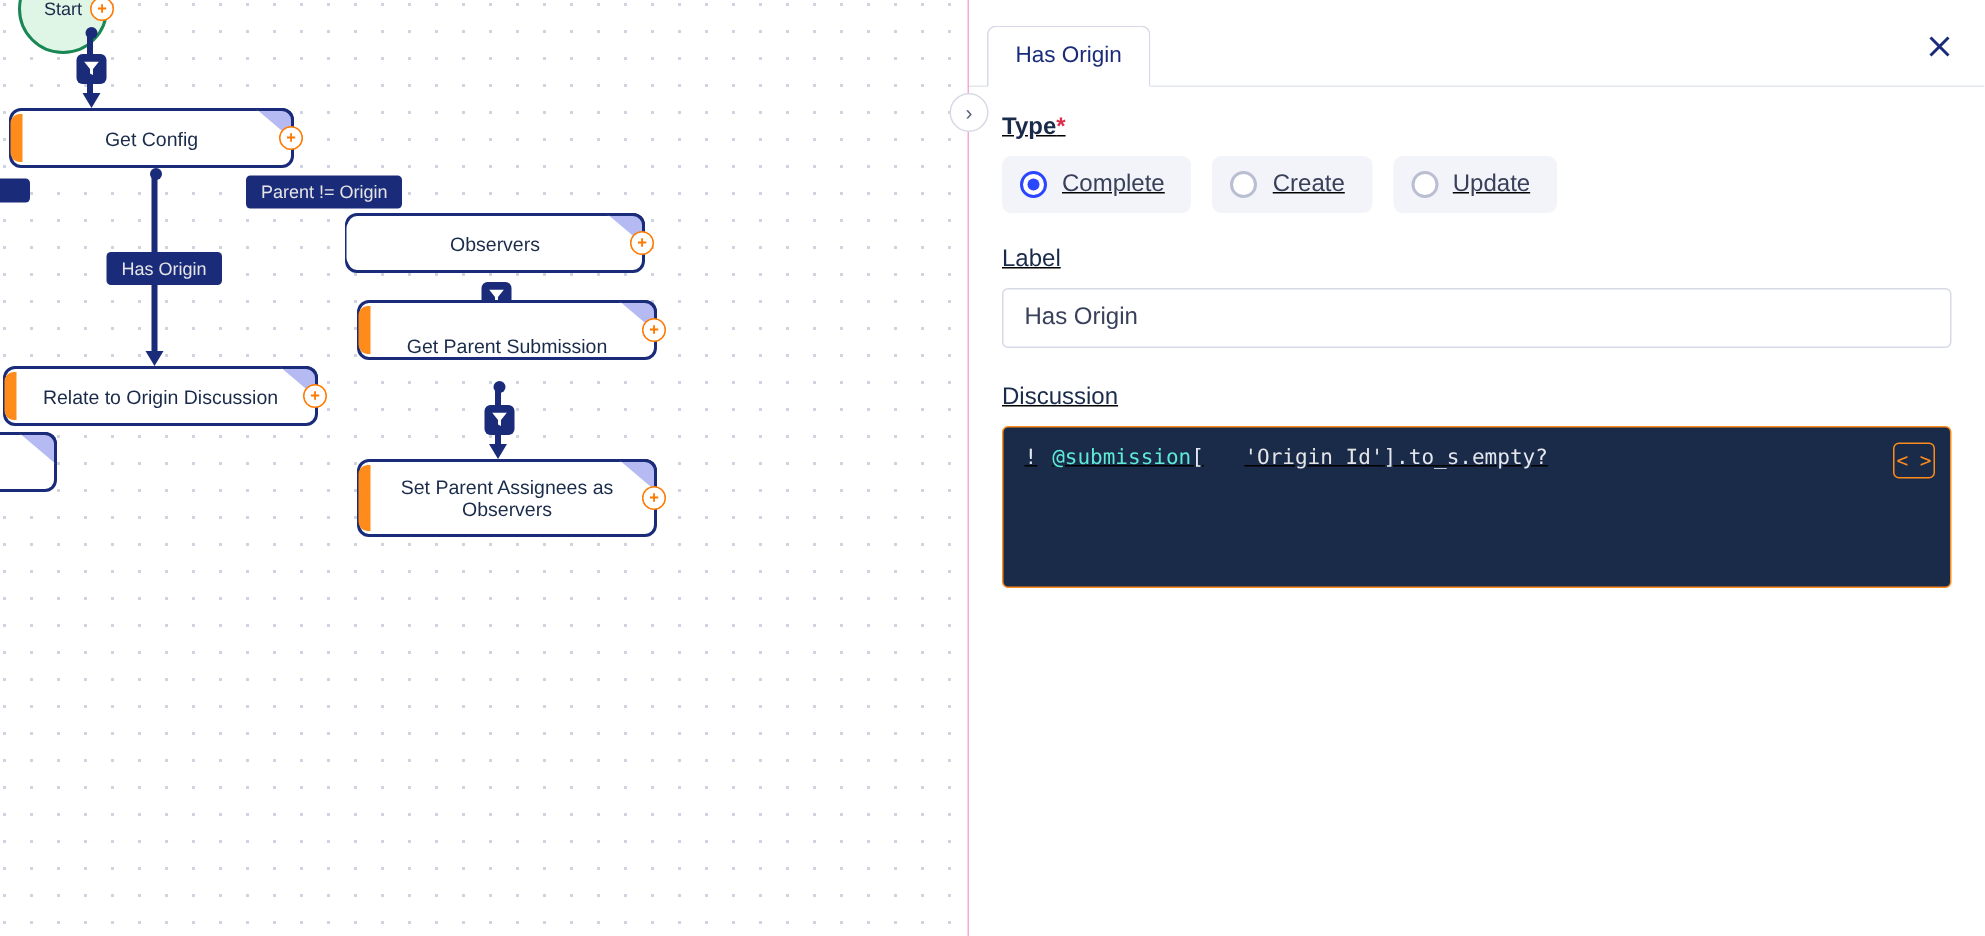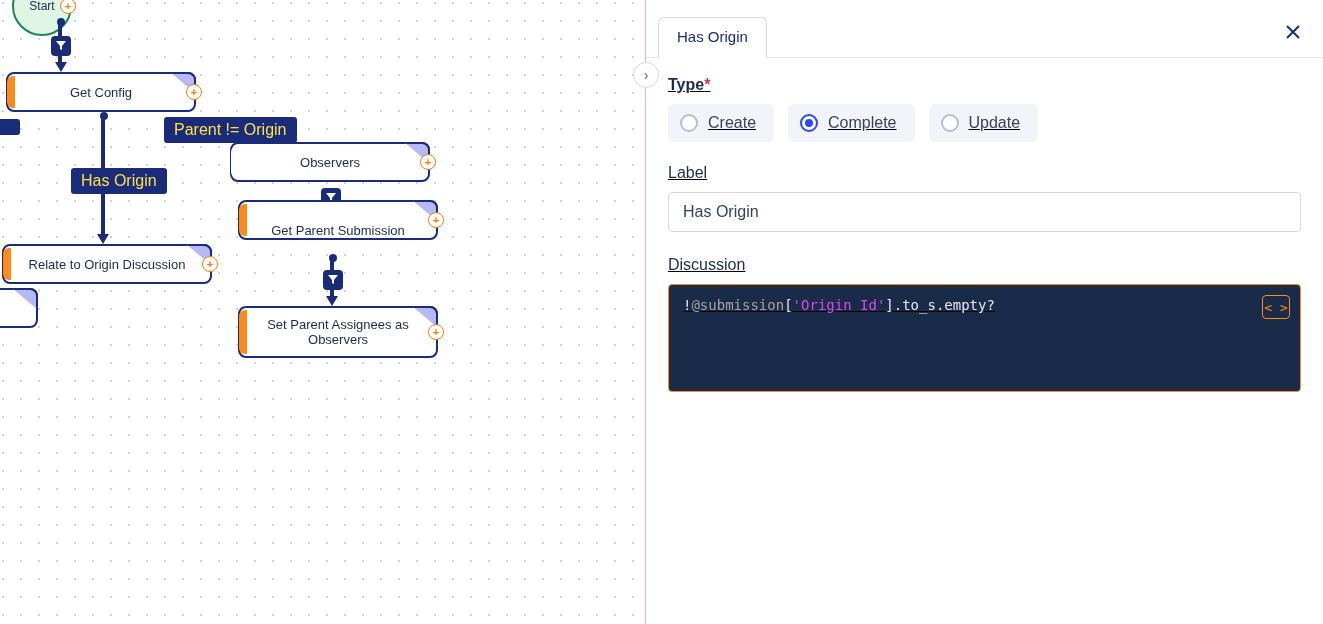--- a/index.html
+++ b/index.html
@@ -21,21 +21,21 @@
     display:flex; align-items:center; justify-content:center; color:#ff7a00; font-size:11px; line-height:1; font-weight:700;}
   
   .node { position:absolute; width:200px; height:40px; background:#fff; border:2px solid #1a2b7a; border-radius:8px;
     display:flex; align-items:center; justify-content:center; font-size:13px; color:#1a2b4a; padding:0 18px; text-align:center;}
   .node.tall { height:52px; }
   .node .left-bar { position:absolute; left:-1px; top:2px; bottom:2px; width:8px; background:#ff8c1a; border-radius:6px 0 0 6px; }
   .node .corner { position:absolute; right:-2px; top:-2px; width:26px; height:22px; background:#b5bbf2;
     border-top-right-radius:8px; clip-path: polygon(0 0, 100% 0, 100% 100%); border-top:2px solid #1a2b7a; border-right:2px solid #1a2b7a;}
   .node .plus { position:absolute; right:-8px; top:50%; transform:translateY(-50%); }
   
-  .pill { position:absolute; background:#1a2b7a; color:#fde047; font-size:16px; padding:4px 10px; border-radius:3px; white-space:nowrap;}
+  .pill { position:absolute; background:#1a2b7a; color:#e5e5e5; font-size:12px; padding:4px 10px; border-radius:3px; white-space:nowrap;}
   
   .filter { position:absolute; width:20px; height:20px; background:#1a2b7a; border-radius:4px; display:flex; align-items:center; justify-content:center; }
   .filter svg { width:10px; height:10px; fill:#fff; }
   
   .arrow { position:absolute; background:#1a2b7a; }
   .arrow-head { position:absolute; width:0; height:0; border-left:6px solid transparent; border-right:6px solid transparent; border-top:10px solid #1a2b7a; }
   .circle-dot { position:absolute; width:8px; height:8px; border-radius:50%; background:#1a2b7a; }
   
   .panel { flex:1; height:100%; background:#fff; position:relative; }
   .tab-bar { border-bottom:1px solid #e5e7ef; padding-left:12px; display:flex; align-items:flex-end; height:58px; position:relative;}
@@ -47,22 +47,22 @@
   .req { color:#d9304c; }
   .radio-row { display:flex; gap:14px; margin-bottom:22px; }
   .radio-opt { background:#f3f4f9; border-radius:6px; padding:10px 18px 10px 12px; display:flex; align-items:center; gap:10px;
     font-size:16px; color:#39405a; cursor:pointer;}
   .radio-circle { width:18px; height:18px; border-radius:50%; border:2px solid #b9bed2; background:#fff; display:flex; align-items:center; justify-content:center;}
   .radio-opt.selected .radio-circle { border-color:#2b46ff; }
   .radio-opt.selected .radio-circle::after { content:""; width:8px; height:8px; border-radius:50%; background:#2b46ff; }
   .text-input { width:100%; border:1px solid #d7dae6; border-radius:4px; padding:10px 14px; font-size:16px; color:#39405a; }
   .code-box { margin-top:8px; background:#1a2b4a; border:1px solid #ff8c1a; border-radius:4px; padding:12px 46px 12px 14px;
     min-height:108px; position:relative; font-family: ui-monospace, Menlo, Consolas, monospace; font-size:14px; color:#e5e7ef; }
-  .code-box .kw1 { color:#a3a3a3; }
-  .code-box .str { color:#d946ef; }
+  .code-box .kw1 { color:#5eead4;margin-left:10px; }
+  .code-box .str { color:#e5e5e5;margin-left:27px; }
   .code-toggle { position:absolute; right:10px; top:10px; width:28px; height:24px; border:1px solid #ff8c1a; border-radius:4px;
     display:flex; align-items:center; justify-content:center; color:#ff8c1a; font-size:13px; }
   
   .collapse-handle { position:absolute; left:-13px; top:62px; width:26px; height:26px; border:1px solid #d7dae6; border-radius:50%;
     background:#fff; display:flex; align-items:center; justify-content:center; color:#5a607a; font-size:14px; z-index:5;}
 </style>
 </head>
 <body>
 
 <div class="app">
@@ -160,27 +160,27 @@
         <svg width="16" height="16" viewBox="0 0 16 16" stroke="#1a2b7a" stroke-width="2" fill="none">
             <path d="M2 2l12 12M14 2L2 14"></path>
           </svg>
       </div>
     </div>
     <div class="panel-body">
       <div class="field-label">
         <span>Type</span><span class="req">*</span>
       </div>
       <div class="radio-row">
+        <div class="radio-opt selected">
+          <span class="radio-circle"></span>
+          <span>Complete</span>
+        </div>
         <div class="radio-opt">
           <span class="radio-circle"></span>
           <span>Create</span>
-        </div>
-        <div class="radio-opt selected">
-          <span class="radio-circle"></span>
-          <span>Complete</span>
         </div>
         <div class="radio-opt">
           <span class="radio-circle"></span>
           <span>Update</span>
         </div>
       </div>
 
       <div class="field-label" style="font-weight:500;">Label</div>
       <input class="text-input" style="margin-bottom: 24px;" value="Has Origin">
 

